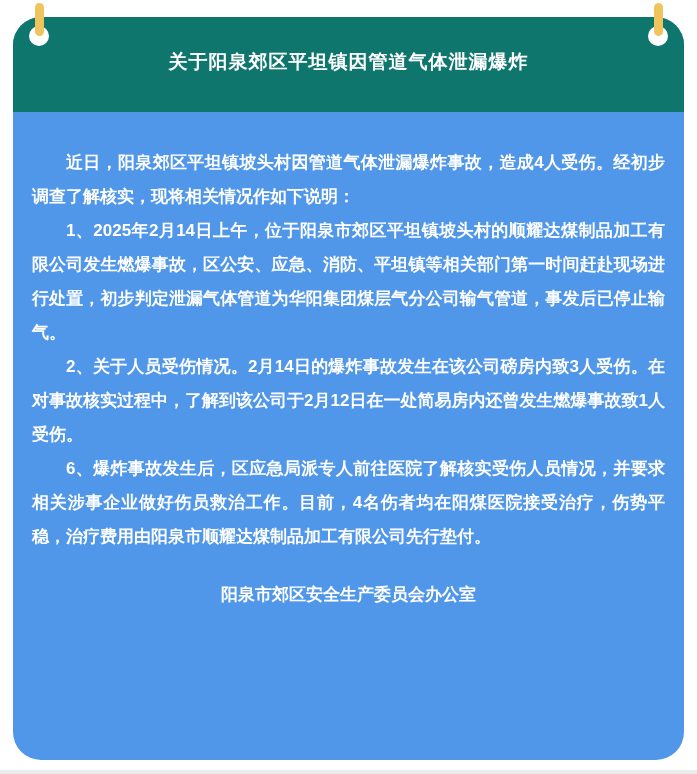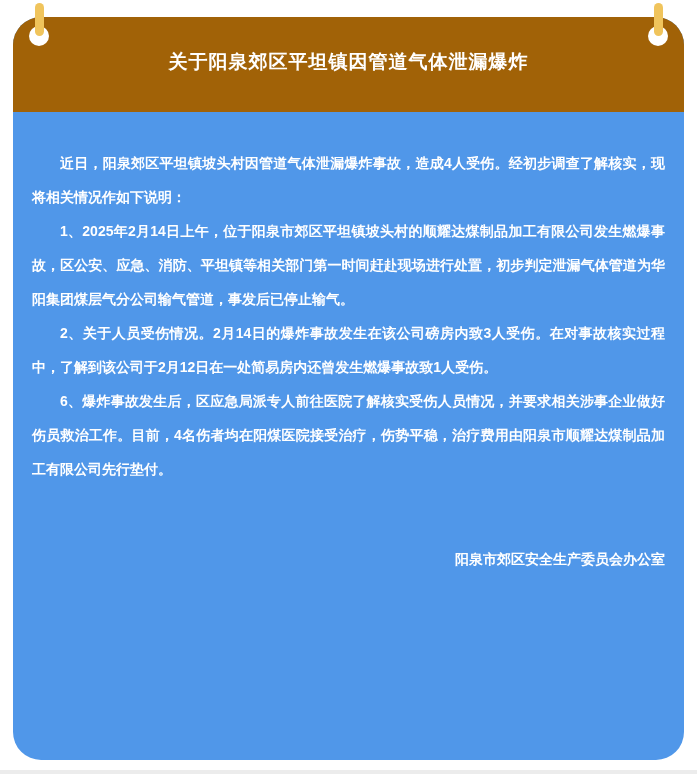--- a/index.html
+++ b/index.html
@@ -14,49 +14,49 @@
     position: absolute;
     left: 13px; top: 17px;
     width: 671px; height: 743px;
     background: #5097e9;
     border-radius: 28px;
     overflow: hidden;
     box-sizing: border-box;
   }
   .card-header {
     width: 100%; height: 95px;
-    background: #a16207;
+    background: #0f766e;
     box-sizing: border-box;
     padding-top: 30px;
     text-align: center;
   }
   .title-line {
     color: #ffffff;
     font-size: 19px;
     font-weight: bold;
     line-height: 29px;
     letter-spacing: 1px;
     margin: 0;
   }
   .card-body {
     box-sizing: border-box;
     padding: 34px 19px 0 19px;
     color: #ffffff;
-    font-size: 14px;
+    font-size: 17px;
     font-weight: bold;
     line-height: 34px;
     text-align: justify;
   }
   .card-body p {
     margin: 0;
     text-indent: 2em;
   }
   .signature-block {
-    margin-top: 57px;
-    text-align: right;
+    margin-top: 24px;
+    text-align: center;
     line-height: 33px;
   }
   .signature-block div { text-indent: 0; }
   
   .pin-hole {
     position: absolute;
     top: 26px;
     width: 20px; height: 20px;
     background: #ffffff;
     border-radius: 50%;

